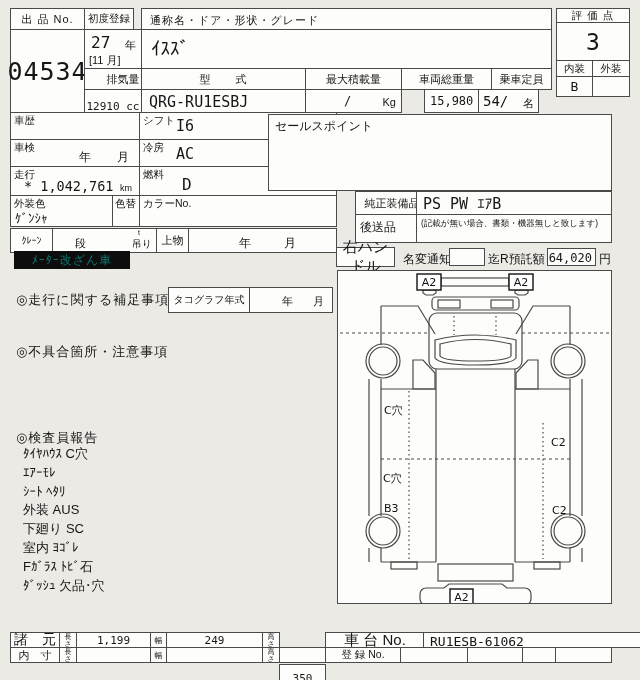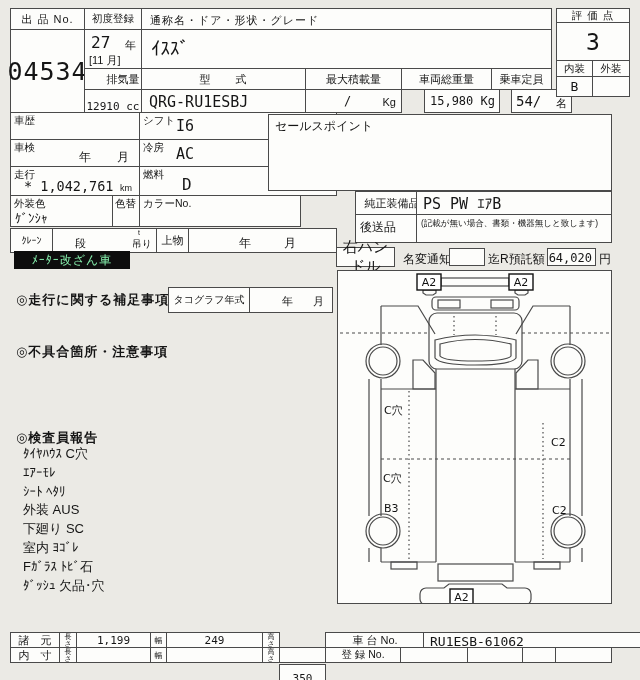--- a/index.html
+++ b/index.html
@@ -5,34 +5,34 @@
   html,body{margin:0;padding:0}
   body{width:640px;height:680px;position:relative;background:#ebeae5;
        font-family:"Liberation Sans","DejaVu Sans",sans-serif;color:#151515;overflow:hidden}
   .c{position:absolute;background:#fdfdfb;border:1px solid #4a4a4a;box-sizing:border-box}
   .cc{display:flex;align-items:center;justify-content:center;text-align:center}
   .lab{font-size:11px;letter-spacing:1px}
   .lt{position:absolute;top:1px;left:3px;font-size:10.5px;white-space:nowrap}
   .abs{position:absolute;white-space:nowrap}
   .t{position:absolute;white-space:nowrap}
   .mono{font-family:"DejaVu Sans Mono","Liberation Mono",monospace}
-  .sec{font-size:13px;font-weight:700;letter-spacing:1px}
+  .sec{font-size:13px;font-weight:400;letter-spacing:1px}
   .vlab{font-size:7px;line-height:7px;word-break:break-all;text-align:center;padding:0 3px}
-  .badge{position:absolute;background:#0d0d0d;color:#86efac;font-size:12px;
+  .badge{position:absolute;background:#0d0d0d;color:#0f766e;font-size:12px;
          display:flex;align-items:center;justify-content:center;letter-spacing:1px}
   .report-item{font-size:13px;line-height:18.8px;white-space:nowrap}
   svg text{font-family:"DejaVu Sans",sans-serif;fill:#111}
 </style>
 </head>
 <body>
 
 <div class="c cc lab" style="left:10px;top:8px;width:75px;height:22px">出 品 No.</div>
 <div class="c cc mono" style="left:10px;top:29px;width:75px;height:84px;font-size:25px;letter-spacing:1px">04534</div>
 
-<div class="c cc lab" style="left:84px;top:8px;width:58px;height:22px;font-size:10.5px;letter-spacing:0">初度登録</div>
+<div class="c cc lab" style="left:84px;top:8px;width:50px;height:22px;font-size:10.5px;letter-spacing:0">初度登録</div>
 <div class="c" style="left:84px;top:29px;width:58px;height:46px">
   <span class="abs mono" style="left:6px;top:3px;font-size:16px">27</span>
   <span class="abs" style="right:5px;top:8px;font-size:11px">年</span>
   <span class="abs" style="left:4px;top:23px;font-size:11px">[11 月]</span>
 </div>
 
 <div class="c" style="left:141px;top:8px;width:411px;height:22px">
   <span class="abs lab" style="left:8px;top:4px">通称名・ドア・形状・グレード</span>
 </div>
 <div class="c" style="left:141px;top:29px;width:411px;height:40px">
@@ -52,21 +52,21 @@
   <span class="abs mono" style="left:38px;top:4px;font-size:12px">/</span>
   <span class="abs" style="right:5px;top:6px;font-size:11px">Kg</span>
 </div>
 
 <div class="c cc lab" style="left:401px;top:68px;width:91px;height:22px;letter-spacing:0">車両総重量</div>
 <div class="c" style="left:424px;top:89px;width:76px;height:24px">
   <span class="abs mono" style="right:4px;top:4px;font-size:12px">15,980 Kg</span>
 </div>
 
 <div class="c cc lab" style="left:491px;top:68px;width:61px;height:22px;letter-spacing:0">乗車定員</div>
-<div class="c" style="left:511px;top:89px;width:61px;height:24px">
+<div class="c" style="left:478px;top:89px;width:61px;height:24px">
   <span class="abs mono" style="left:4px;top:3px;font-size:14px">54/</span>
   <span class="abs" style="right:4px;top:6px;font-size:11px">名</span>
 </div>
 
 <div class="c cc lab" style="left:556px;top:8px;width:74px;height:15px;font-size:10.5px">評 価 点</div>
 <div class="c cc mono" style="left:556px;top:22px;width:74px;height:39px;font-size:23px">3</div>
 <div class="c cc lab" style="left:556px;top:60px;width:37px;height:17px;letter-spacing:0;font-size:10.5px">内装</div>
 <div class="c cc lab" style="left:592px;top:60px;width:38px;height:17px;letter-spacing:0;font-size:10.5px">外装</div>
 <div class="c cc mono" style="left:556px;top:76px;width:37px;height:21px;font-size:13px">B</div>
 <div class="c cc mono" style="left:592px;top:76px;width:38px;height:21px;font-size:13px"></div>
@@ -99,21 +99,21 @@
   <span class="abs mono" style="left:42px;top:8px;font-size:16px">D</span>
 </div>
 
 <div class="c" style="left:10px;top:195px;width:103px;height:32px">
   <span class="lt">外装色</span>
   <span class="abs mono" style="left:4px;top:15px;font-size:13px">ｹﾞﾝｼｬ</span>
 </div>
 <div class="c" style="left:112px;top:195px;width:28px;height:32px">
   <span class="lt" style="left:2px">色替</span>
 </div>
-<div class="c" style="left:139px;top:195px;width:162px;height:32px">
+<div class="c" style="left:139px;top:195px;width:198px;height:32px">
   <span class="lt">カラーNo.</span>
 </div>
 
 <div class="c cc" style="left:10px;top:228px;width:43px;height:25px;font-size:10px">ｸﾚｰﾝ</div>
 <div class="c" style="left:52px;top:228px;width:105px;height:25px">
   <span class="abs" style="left:22px;top:7px;font-size:11px">段</span>
   <span class="abs" style="right:6px;top:0;font-size:7px;text-align:center;width:22px">t</span>
   <span class="abs" style="right:4px;top:8px;font-size:10px">吊り</span>
 </div>
 <div class="c cc" style="left:156px;top:228px;width:33px;height:25px;font-size:11px">上物</div>
@@ -228,32 +228,32 @@
       <text x="213" y="175">C2</text>
       <text x="45" y="211">C穴</text>
       <text x="46" y="241">B3</text>
       <text x="214" y="243">C2</text>
       <rect x="112" y="318" width="23" height="16" fill="#fff" stroke="#111" stroke-width="1.4"></rect>
       <text x="123.5" y="330" text-anchor="middle">A2</text>
     </g>
   </svg>
 </div>
 
-<div class="c cc" style="left:10px;top:632px;width:50px;height:16px;font-size:11px">諸　元</div>
+<div class="c cc" style="left:10px;top:632px;width:50px;height:16px;font-size:14px">諸　元</div>
 <div class="c cc" style="left:59px;top:632px;width:18px;height:16px">
   <span class="vlab">長さ</span>
 </div>
 <div class="c cc mono" style="left:76px;top:632px;width:75px;height:16px;font-size:11px">1,199</div>
 <div class="c cc" style="left:150px;top:632px;width:17px;height:16px;font-size:8px">幅</div>
 <div class="c cc mono" style="left:166px;top:632px;width:97px;height:16px;font-size:11px">249</div>
 <div class="c cc" style="left:262px;top:632px;width:18px;height:16px">
   <span class="vlab">高さ</span>
 </div>
 <div class="c cc mono" style="left:279px;top:664px;width:47px;height:28px;font-size:11px">350</div>
-<div class="c cc" style="left:325px;top:632px;width:100px;height:16px;font-size:11px">車 台 No.</div>
+<div class="c cc" style="left:325px;top:632px;width:100px;height:16px;font-size:15px">車 台 No.</div>
 <div class="c" style="left:423px;top:632px;width:256px;height:16px">
   <span class="abs mono" style="left:6px;top:1px;font-size:13px">RU1ESB-61062</span>
 </div>
 
 <div class="c cc" style="left:10px;top:647px;width:50px;height:16px;font-size:11px">内　寸</div>
 <div class="c cc" style="left:59px;top:647px;width:18px;height:16px">
   <span class="vlab">長さ</span>
 </div>
 <div class="c" style="left:76px;top:647px;width:75px;height:16px"></div>
 <div class="c cc" style="left:150px;top:647px;width:17px;height:16px;font-size:8px">幅</div>

